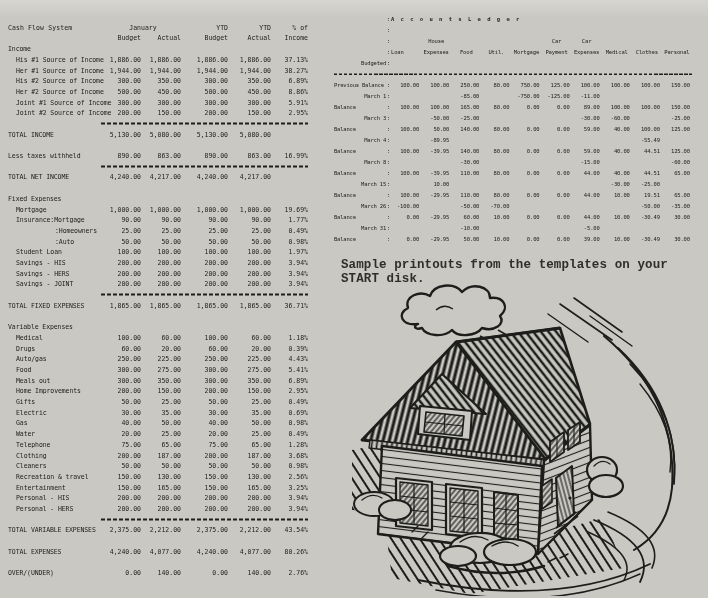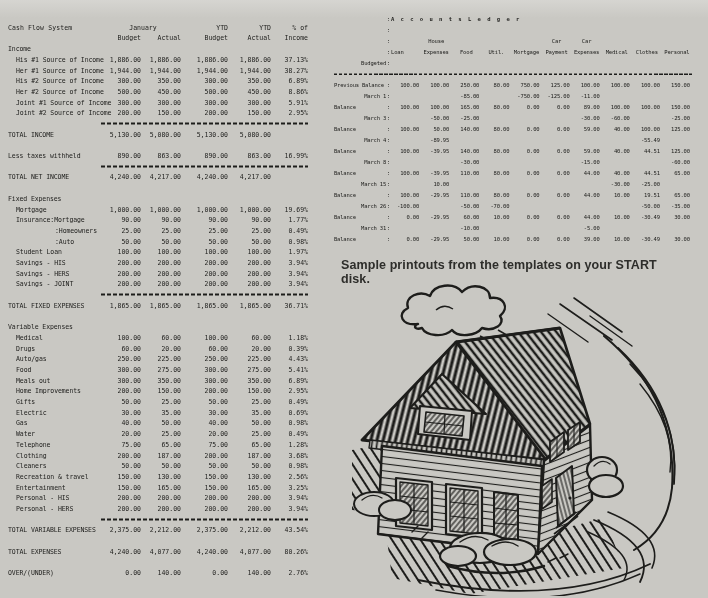--- a/index.html
+++ b/index.html
@@ -36,21 +36,21 @@
   .lg-colon{text-align:center;}
   .lg-c{text-align:right;padding-right:4px;letter-spacing:-.3px;}
   .lg-c.hc{text-align:center;padding:0;}
   .lg-c.hl{text-align:left;padding:0;}
   .lg-title{grid-column:3/13;letter-spacing:3px;font-weight:bold;}
   .lg-divbar{height:3px;margin:9px 0;
     background:repeating-linear-gradient(90deg,var(--ink) 0 7px,transparent 7px 10px);}
 
   
   #caption{position:absolute;left:341px;top:258px;width:344px;
-    font-family:Liberation Sans, sans-serif;font-size:12.5px;font-weight:bold;
+    font-family:Liberation Mono, monospace;font-size:12.5px;font-weight:bold;
     color:#2e2e2b;letter-spacing:.1px;}
 
   
   #house-wrap{position:absolute;left:352px;top:280px;width:352px;height:316px;}
   svg line, svg path, svg polygon, svg ellipse{vector-effect:none;}
 </style>
 </head>
 <body style="--paper: #c9c8c3; --ink: #1d1d1b;">
 
 <div id="cashflow">

